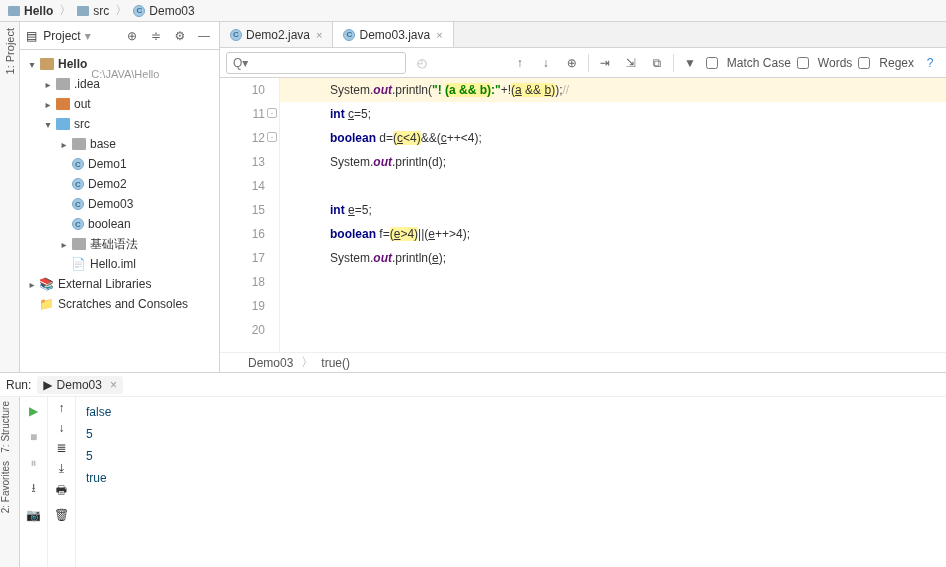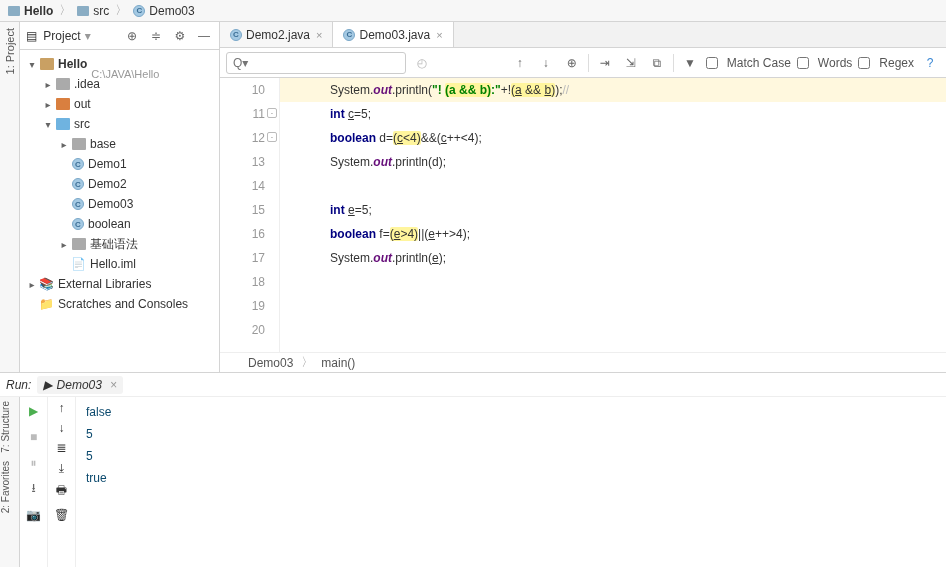--- a/index.html
+++ b/index.html
@@ -47,21 +47,21 @@
 .code .hl-line { background: #fff8de; }
 .kw { color: #000080; font-weight: bold; }
 .field { color: #660e7a; font-style: italic; font-weight: bold; }
 .str { color: #008000; font-weight: bold; }
 .cmt { color: #808080; font-style: italic; }
 .u { text-decoration: underline; }
 .match { background: #fff59d; border-radius: 2px; }
 .trail { color: #bbb; }
 .editor-crumb { height: 20px; border-top: 1px solid #eee; display: flex; align-items: center; padding: 0 20px; gap: 8px; font-size: 11px; color: #555; }
 .run-panel { border-top: 1px solid #d4d4d4; display: flex; flex-direction: column; height: 195px; }
-.run-header { height: 24px; display: flex; align-items: center; padding: 0 6px; gap: 6px; background: #fff; border-bottom: 1px solid #eee; font-style: italic; }
+.run-header { height: 24px; display: flex; align-items: center; padding: 0 6px; gap: 6px; background: #fff; border-bottom: 1px solid #eee; }
 .run-header .tab { padding: 2px 6px; background: #f3f3f3; border-radius: 3px; display: flex; align-items: center; gap: 4px; }
 .run-body { flex: 1; display: flex; overflow: hidden; }
 .run-left { width: 20px; background: #f7f7f7; border-right: 1px solid #d4d4d4; }
 .run-tool { width: 28px; display: flex; flex-direction: column; align-items: center; padding: 4px 0; gap: 6px; border-right: 1px solid #eee; }
 .run-tool .rbtn { width: 20px; height: 20px; display: inline-flex; align-items: center; justify-content: center; color: #666; cursor: pointer; }
 .run-tool .play { color: #4caf50; }
 .run-col2 { width: 28px; display: flex; flex-direction: column; align-items: center; padding: 4px 0; gap: 6px; border-right: 1px solid #eee; }
 .console { flex: 1; font-family: "Consolas","Courier New",monospace; font-size: 15px; padding: 4px 10px; color: #0c4a6e; }
 .console .ln { height: 22px; line-height: 22px; }
 </style>
@@ -236,21 +236,21 @@
           <div class="cl"></div>
           <div class="cl"><span class="kw">int</span> <span class="u">e</span>=5;</div>
           <div class="cl"><span class="kw">boolean</span> f=<span class="match">(<span class="u">e</span>&gt;4)</span>||(<span class="u">e</span>++&gt;4);</div>
           <div class="cl">System.<span class="field">out</span>.println(<span class="u">e</span>);</div>
         </div>
     </div>
     <div class="editor-crumb">
       <span></span>
       <span>Demo03</span>
       <span style="color:#999">〉</span>
-      <span>main()</span>
+      <span>true()</span>
     </div>
   </div>
 </div>
 
 <div class="run-panel">
   <div class="run-header">
     <span>Run:</span>
     <span class="tab">
         <span>▶</span>
         <span>Demo03</span>

